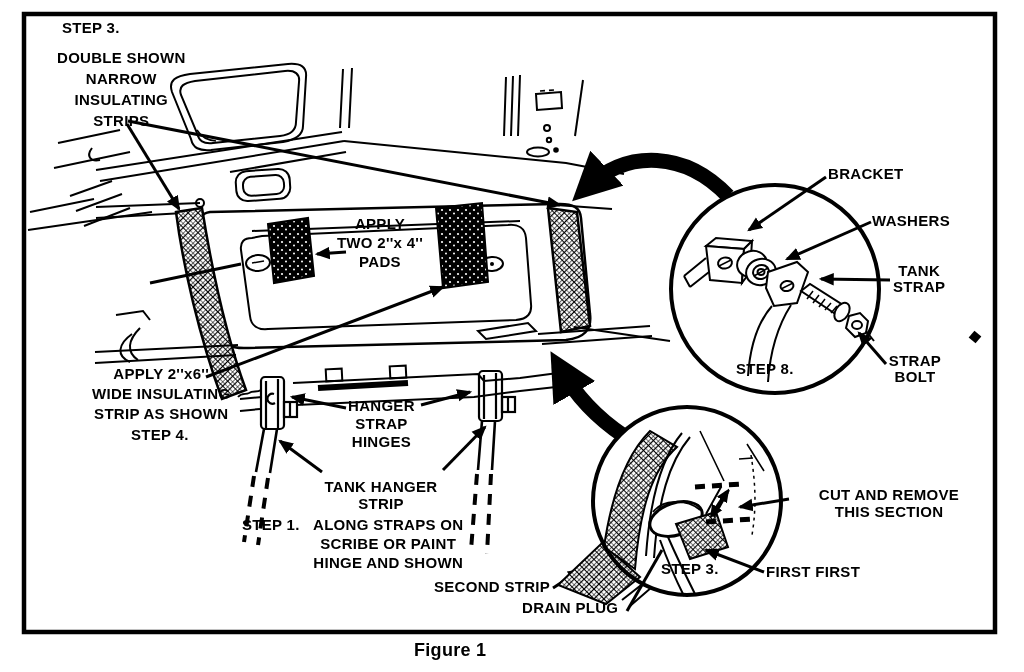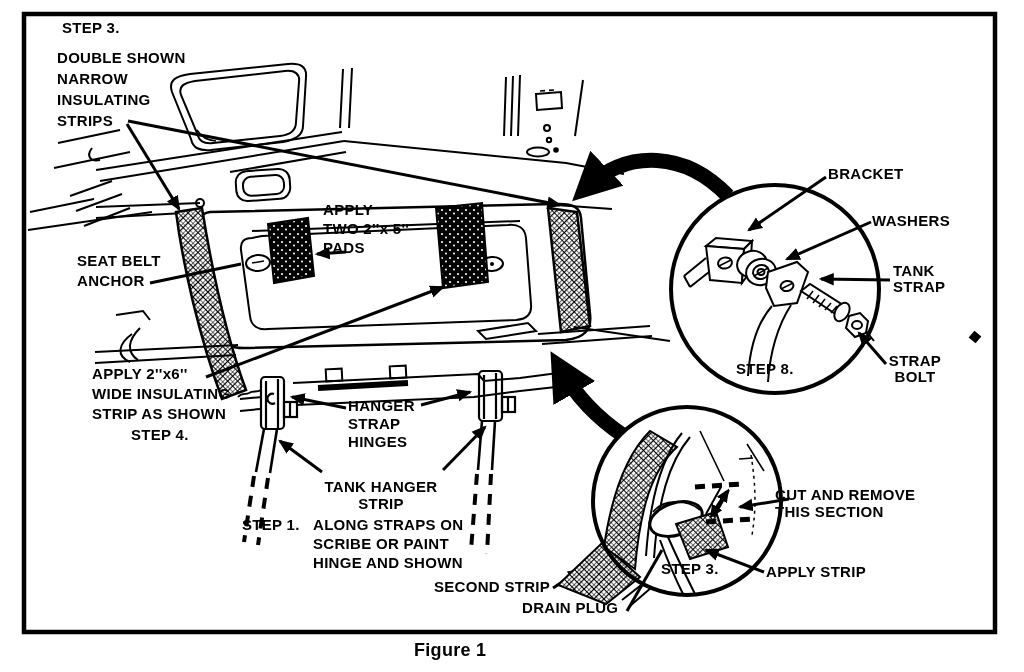--- a/index.html
+++ b/index.html
@@ -1,20 +1,20 @@
 <!DOCTYPE html>
 <html><head>
 <meta charset="utf-8">
 <style>
   html,body{margin:0;padding:0;background:#fff;}
   .stage{position:relative;width:1024px;height:672px;background:#fff;overflow:hidden;
          font-family:"Liberation Sans",sans-serif;}
   .stage svg{position:absolute;left:0;top:0;}
   .lbl{position:absolute;color:#000;font-weight:700;font-size:15px;line-height:20px;
-       letter-spacing:.3px;white-space:nowrap;}
+       letter-spacing:.3px;white-space:nowrap;text-align:center;}
   .lbl span{display:block;}
   .caption{position:absolute;color:#000;font-weight:700;font-size:18px;letter-spacing:.3px;
            text-align:left;}
 </style>
 </head>
 <body>
 
 <div class="stage">
 
 <svg width="1024" height="672" viewBox="0 0 1024 672">
@@ -204,28 +204,24 @@
 
 <div class="lbl" style="left:62px;top:18px">STEP 3.</div>
 
 <div class="lbl" style="left:57px;top:47px;line-height:21px">
   <span>DOUBLE SHOWN</span>
   <span>NARROW</span>
   <span>INSULATING</span>
   <span>STRIPS</span>
 </div>
 
-<div class="lbl" style="left:77px;top:251px">
-  <span>SEAT BELT</span>
-  <span>ANCHOR</span>
-</div>
-
-<div class="lbl" style="left:323px;top:200px;width:114px;line-height:19px">
+
+<div class="lbl" style="left:323px;top:214px;width:114px;line-height:19px">
   <span>APPLY</span>
-  <span>TWO 2''x 5''</span>
+  <span>TWO 2''x 4''</span>
   <span>PADS</span>
 </div>
 
 <div class="lbl" style="left:92px;top:364px">
   <span>APPLY 2''x6''</span>
   <span>WIDE INSULATING</span>
   <span>STRIP AS SHOWN</span>
 </div>
 
 <div class="lbl" style="left:131px;top:425px">STEP 4.</div>
@@ -256,25 +252,25 @@
   <span>STRAP</span>
 </div>
 
 <div class="lbl" style="left:886px;top:353px;width:58px;text-align:center;line-height:16px">
   <span>STRAP</span>
   <span>BOLT</span>
 </div>
 
 <div class="lbl" style="left:736px;top:359px">STEP 8.</div>
 
-<div class="lbl" style="left:775px;top:486px;width:154px;text-align:left;line-height:17px">
+<div class="lbl" style="left:812px;top:486px;width:154px;text-align:center;line-height:17px">
   <span>CUT AND REMOVE</span>
   <span>THIS SECTION</span>
 </div>
 
 <div class="lbl" style="left:661px;top:559px">STEP 3.</div>
-<div class="lbl" style="left:766px;top:562px">APPLY STRIP</div>
+<div class="lbl" style="left:766px;top:562px">FIRST FIRST</div>
 <div class="lbl" style="left:434px;top:577px">SECOND STRIP</div>
 <div class="lbl" style="left:522px;top:598px">DRAIN PLUG</div>
 
 <div class="caption" style="left:414px;top:640px;width:220px">Figure 1</div>
 
 </div>
 
 </body></html>

